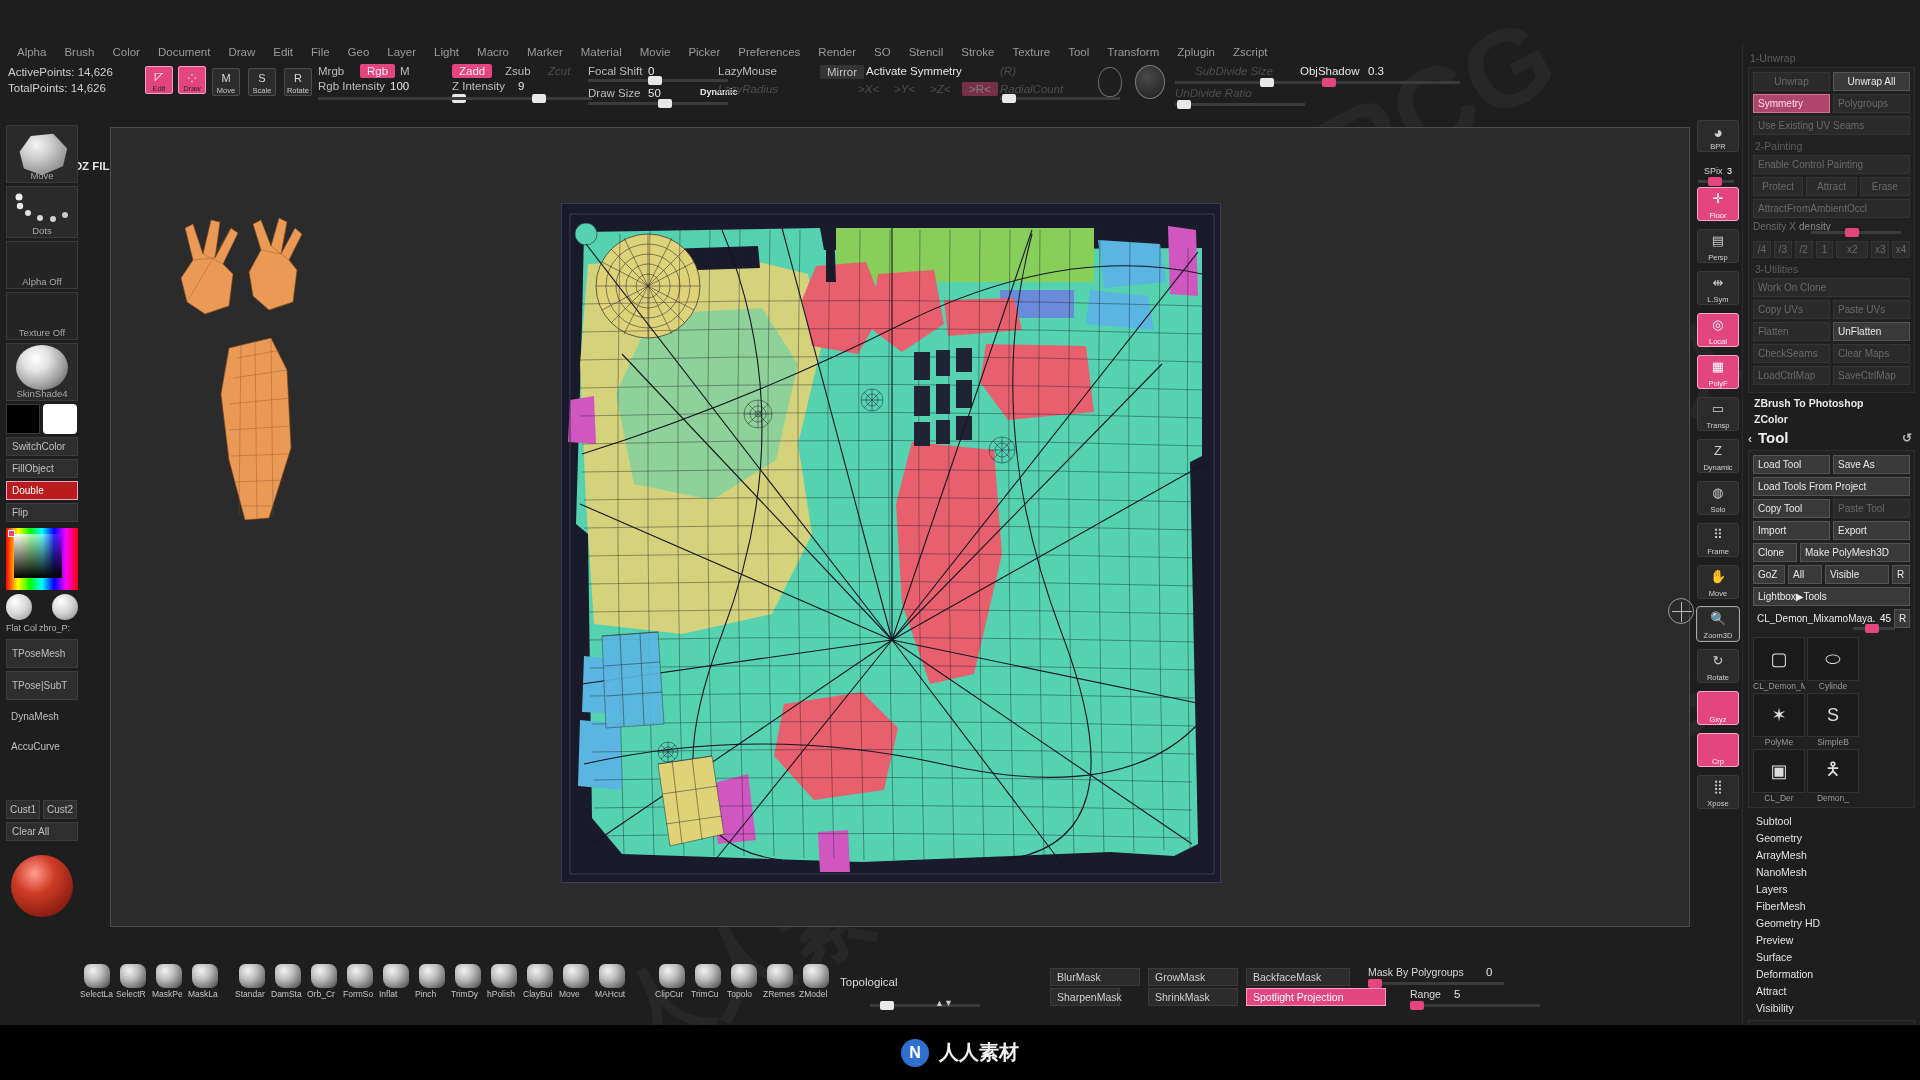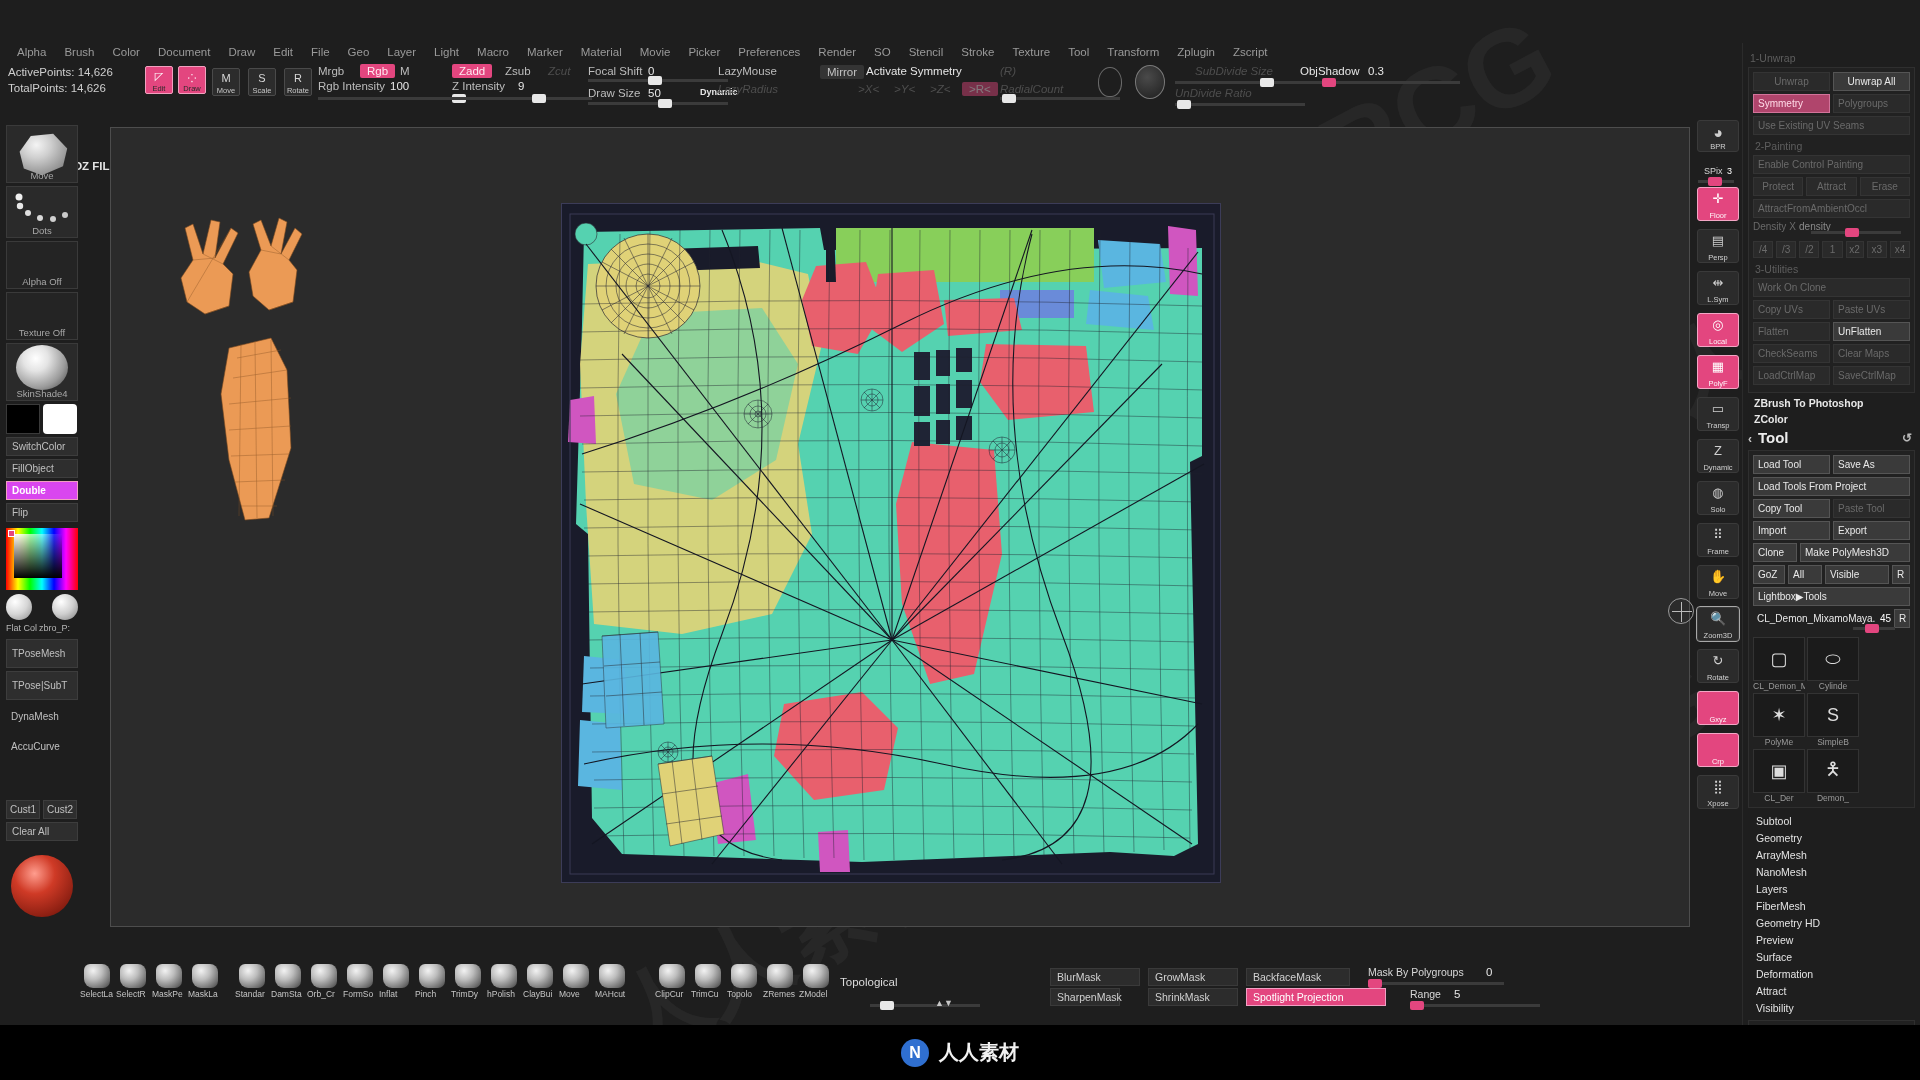--- a/index.html
+++ b/index.html
@@ -57,21 +57,21 @@
   
   .leftcol{ position:absolute; left:6px; top:125px; width:72px; }
   .lbox{ width:72px; background:#2a2a2a; border:1px solid #3a3a3a;
      margin-bottom:3px; position:relative; }
   .lbox .cap{ position:absolute; left:0; bottom:1px; width:100%; text-align:center;
      font-size:9.5px; color:#a8a8a8; }
   .thumb{ width:100%; height:100%; }
   .lrow{ display:flex; gap:3px; margin-bottom:3px; }
   .lbtn{ background:#2e2e2e; border:1px solid #3d3d3d; font-size:10px;
      color:#c0c0c0; padding:3px 5px; width:72px; margin-bottom:3px; }
-  .lbtn.pink{ background:#d946ef; color:#fff; border-color:#f0a0c0;font-weight:bold; }
+  .lbtn.pink{ background:#b91c1c; color:#fff; border-color:#f0a0c0; }
   .lbtn.halfrow{ width:34px; text-align:center; padding:3px 1px;}
 
   
   .canvas{ position:absolute; left:110px; top:127px; width:1580px; height:800px;
      background:#2b2b2b; border:1px solid #4d4d4d; }
   .uvsheet{ position:absolute; left:450px; top:75px; width:660px; height:680px;
      background:#191b2a; border:1px solid #3c3c58; overflow:hidden; }
 
   
   .vstrip{ position:absolute; right:178px; top:120px; width:48px; }
@@ -619,21 +619,21 @@
         <span style="color:#8a8a8a;font-size:10px;flex:1;">density</span>
       </div>
       <div class="slider pinkk" style="position:relative;width:90px;left:58px;top:-4px;">
           <div class="knob" style="left:34px;"></div>
         </div>
       <div class="rrow" id="density-steps" style="margin-top:3px;">
           <div class="rbtn c" style="padding: 2px 1px;">/4</div>
           <div class="rbtn c" style="padding: 2px 1px;">/3</div>
           <div class="rbtn c" style="padding: 2px 1px;">/2</div>
           <div class="rbtn c" style="padding: 2px 1px;">1</div>
-          <div class="rbtn c" style="padding: 2px 0;">x2</div>
+          <div class="rbtn c" style="padding: 2px 8px;">x2</div>
           <div class="rbtn c" style="padding: 2px 1px;">x3</div>
           <div class="rbtn c" style="padding: 2px 1px;">x4</div>
         </div>
 
       <div class="sect-title">3-Utilities</div>
       <div class="rrow">
           <div class="rbtn">Work On Clone</div>
         </div>
       <div class="rrow">
         <div class="rbtn">Copy UVs</div>

